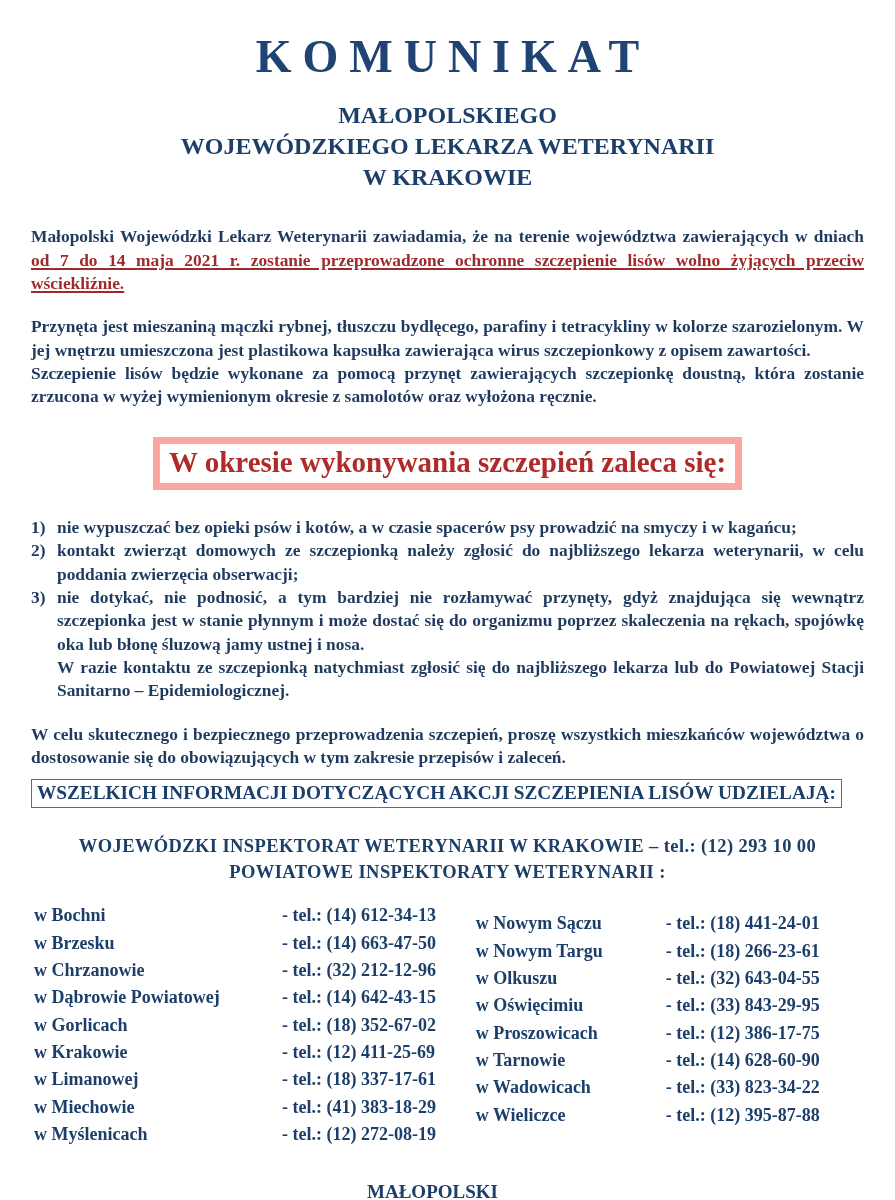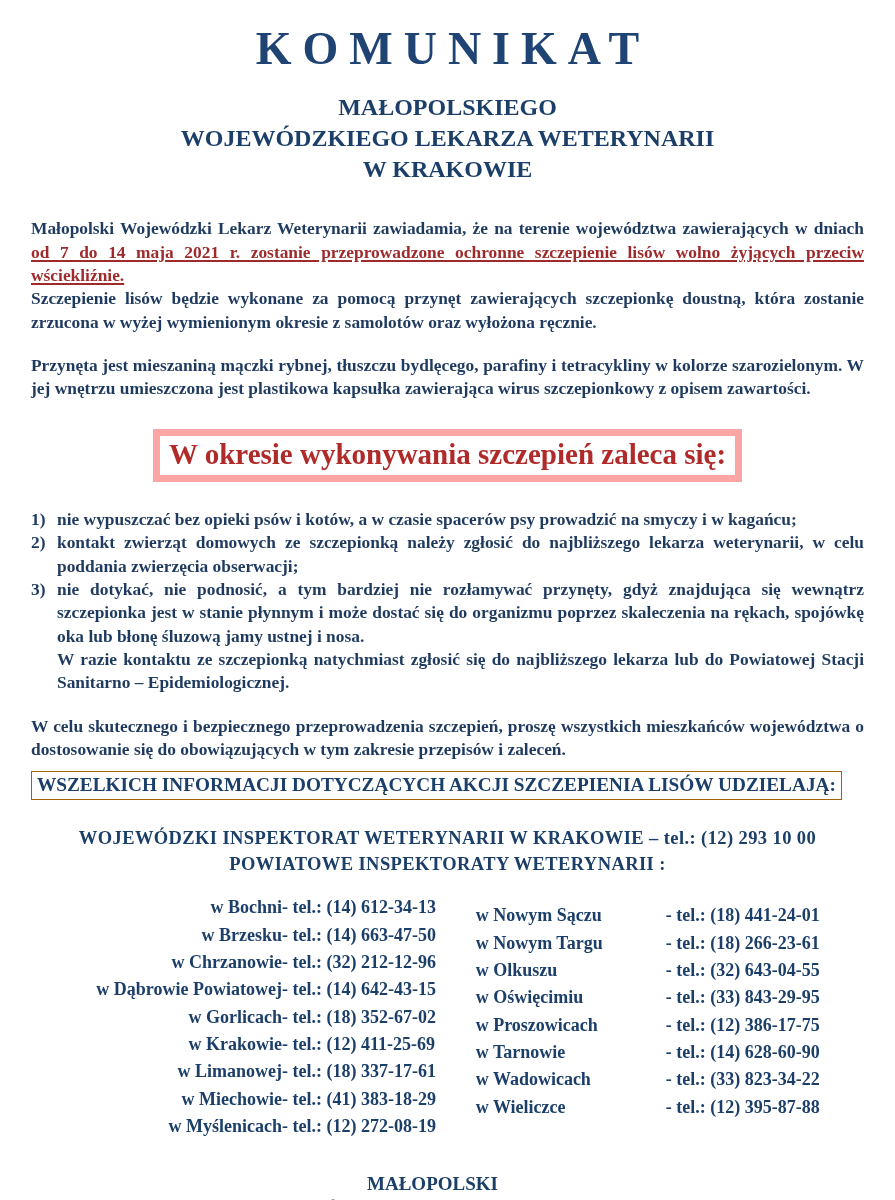--- a/index.html
+++ b/index.html
@@ -14,21 +14,21 @@
     font-family: "Liberation Serif", "DejaVu Serif", serif;
     color: #1f3a5f;
     overflow: hidden;
     position: relative;
   }
   .page {
     position: relative;
     width: 895px;
     height: 924px;
     box-sizing: border-box;
-    padding: 0 31px;
+    padding: 8px 31px;
   }
 
   
   .title-main {
     text-align: center;
     color: #1f4373;
     font-weight: bold;
     font-size: 46px;
     letter-spacing: 11px;
     line-height: 1.0;
@@ -134,21 +134,21 @@
 
   
   .phones {
     margin-top: 17px;
     display: flex;
     font-size: 18px;
     font-weight: bold;
     color: #1c3f69;
   }
   .phone-col { display: block; }
-  .phone-col-left  { width: 455px; padding-left: 3px; text-align: right; }
+  .phone-col-left  { width: 455px; padding-left: 3px; }
   .phone-col-right { width: 400px; margin-top: 8px; }
   .phone-row {
     display: flex;
     line-height: 1.52;
     white-space: nowrap;
   }
   .phone-col-left .phone-city  { width: 248px; }
   .phone-col-right .phone-city { width: 190px; }
   .phone-num { white-space: nowrap; }
 
@@ -169,24 +169,24 @@
 <div class="page">
 
   
   <h1 class="title-main">KOMUNIKAT</h1>
   <div class="title-sub title-sub-1">MAŁOPOLSKIEGO</div>
   <div class="title-sub title-sub-2">WOJEWÓDZKIEGO LEKARZA WETERYNARII</div>
   <div class="title-sub title-sub-3">W KRAKOWIE</div>
 
   
   <div class="body-block p-intro"><span>Małopolski Wojewódzki Lekarz Weterynarii zawiadamia, że na terenie województwa zawierających w dniach </span><span class="red-underline">od 7 do 14 maja 2021 r. zostanie przeprowadzone ochronne szczepienie lisów wolno żyjących przeciw wściekliźnie.</span></div>
+  <div class="body-block p-gap">Przynęta jest mieszaniną mączki rybnej, tłuszczu bydlęcego, parafiny i tetracykliny w kolorze szarozielonym. W jej wnętrzu umieszczona jest plastikowa kapsułka zawierająca wirus szczepionkowy z opisem zawartości.</div>
+
+  
   <div class="body-block p-tight">Szczepienie lisów będzie wykonane za pomocą przynęt zawierających szczepionkę doustną, która zostanie zrzucona w wyżej wymienionym okresie z samolotów oraz wyłożona ręcznie.</div>
-
-  
-  <div class="body-block p-gap">Przynęta jest mieszaniną mączki rybnej, tłuszczu bydlęcego, parafiny i tetracykliny w kolorze szarozielonym. W jej wnętrzu umieszczona jest plastikowa kapsułka zawierająca wirus szczepionkowy z opisem zawartości.</div>
 
   
   <div class="boxed-red-wrap">
     <div class="boxed-red">W okresie wykonywania szczepień zaleca się:</div>
   </div>
 
   
   <div class="num-list">
     <div class="num-item">
       <span class="num-marker">1)</span>

